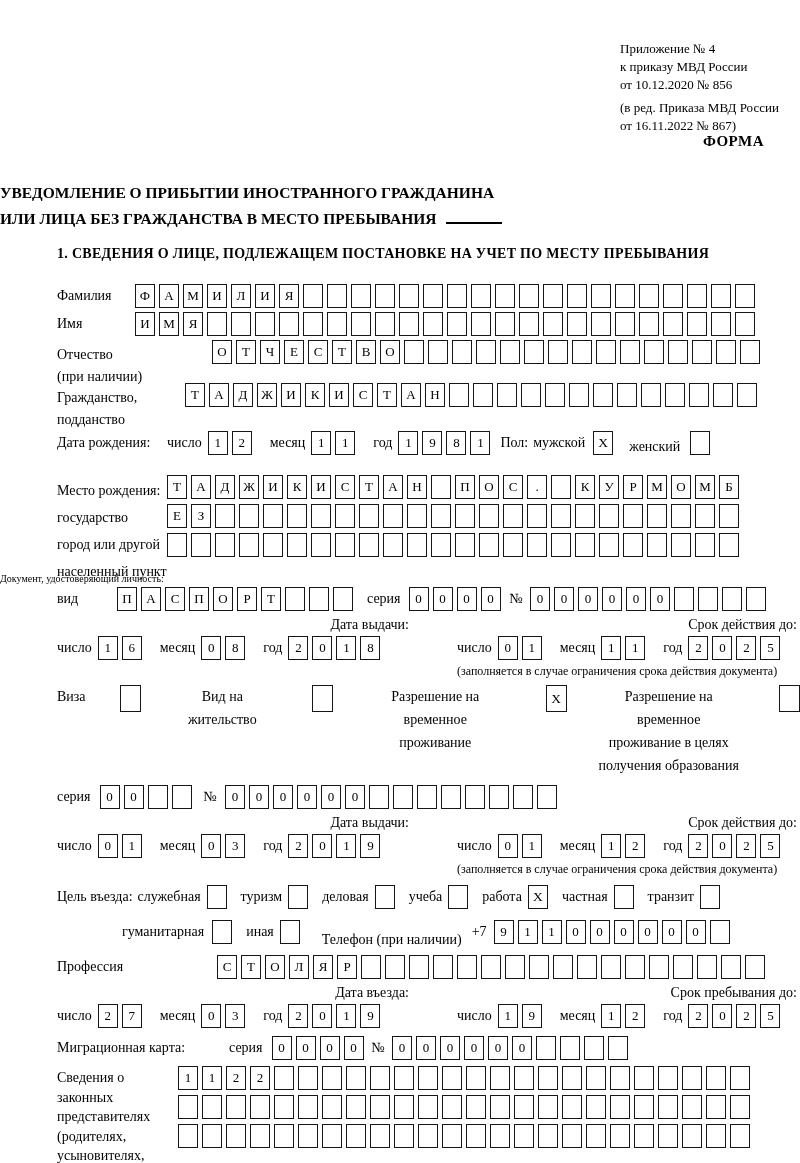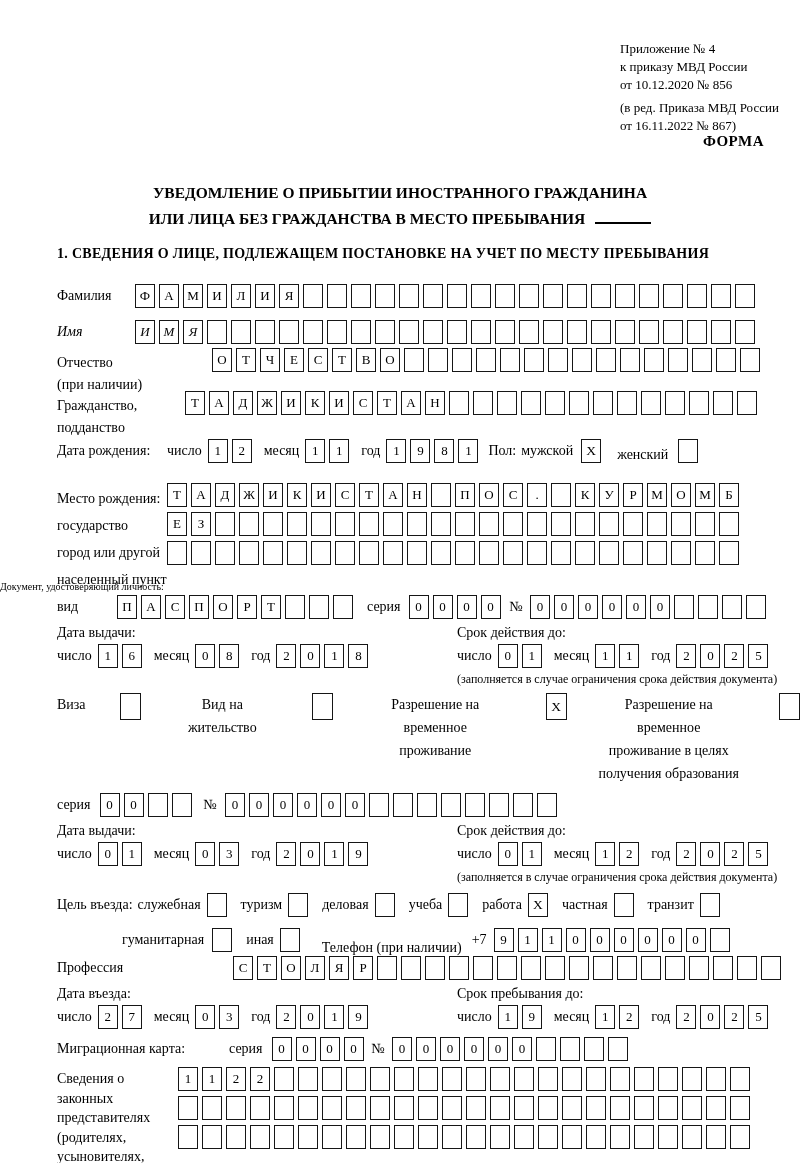--- a/index.html
+++ b/index.html
@@ -3,41 +3,41 @@
 <meta charset="utf-8">
 <style>
   html,body{margin:0;padding:0;background:#fff;}
   .page{position:relative;width:800px;height:1163px;background:#fff;color:#000;
         font-family:"Liberation Serif",serif;font-size:14px;overflow:hidden;}
   
   .annex{position:absolute;left:620px;top:40px;font-size:13px;line-height:18px;}
   .annex .amend{margin-top:5px;}
   .form-label{position:absolute;right:36px;top:133px;font-weight:bold;font-size:15px;letter-spacing:.5px;}
   
-  .title{margin:180px 0 0 0;text-align:center;font-weight:bold;font-size:15.5px;line-height:26px;}
+  .title{margin:180px 0 0 0;font-weight:bold;font-size:15.5px;line-height:26px;}
   .title .blank{display:inline-block;width:56px;border-bottom:2px solid #000;height:12px;margin-left:10px;}
   .sec-head{margin:14px 0 0 57px;font-weight:bold;font-size:14px;letter-spacing:.3px;}
   
   .row{display:flex;align-items:flex-start;margin-left:57px;}
   .lbl{padding-top:4px;flex:none;}
   .cells{display:flex;flex:none;}
   .cell{flex:none;width:18px;height:22px;border:1.5px solid #161616;margin-right:4px;
         display:flex;align-items:center;justify-content:center;font-size:13px;background:#fff;}
   .cbox{flex:none;width:18px;height:22px;border:1.5px solid #161616;display:inline-flex;
         align-items:center;justify-content:center;font-size:13.5px;background:#fff;}
   .cbox.big{width:19px;height:25px;}
   .lbl-stack{flex:none;line-height:22px;}
   
   .dates{display:flex;margin-left:57px;}
   .dates .half{flex:none;width:352px;}
   .dates .half.right{margin-left:48px;width:340px;font-family:Liberation Serif, serif;}
-  .dtitle{text-align:left;margin-bottom:3px;}
+  .dtitle{text-align:right;margin-bottom:3px;}
   .dgroup{display:flex;align-items:center;}
   .dgroup .dlbl{margin-right:6px;}
-  .dgroup .gap{margin-left:8px;}
+  .dgroup .gap{margin-left:14px;}
   .small-note{font-size:12px;margin-top:4px;white-space:nowrap;}
   
   .res-intro{margin:6px 0 0 57px;line-height:24px;}
   .res-options{display:flex;align-items:flex-start;margin:6px 0 0 57px;line-height:23px;}
   .res-opt{display:flex;align-items:flex-start;gap:24px;}
   .res-opt .txt{margin-right:10px;text-align:center;}
   .res-opt + .res-opt{margin-left:26px;}
   
   .purpose{display:flex;align-items:center;margin:8px 0 0 57px;}
   .purpose .p-lbl{margin:0 6px 0 14px;}
@@ -93,21 +93,21 @@
         <span class="cell"></span>
         <span class="cell"></span>
         <span class="cell"></span>
         <span class="cell"></span>
         <span class="cell"></span>
         <span class="cell"></span>
         <span class="cell"></span>
       </span>
   </div>
 
-  <div class="row" style="margin-top:12px;font-style:italic;">
+  <div class="row" style="margin-top:4px;">
     <span class="lbl" style="width:78px;">Имя</span>
     <span class="cells">
         <span class="cell">И</span>
         <span class="cell">М</span>
         <span class="cell">Я</span>
         <span class="cell"></span>
         <span class="cell"></span>
         <span class="cell"></span>
         <span class="cell"></span>
         <span class="cell"></span>
@@ -534,21 +534,21 @@
         <span class="cell">0</span>
         <span class="cell">0</span>
         <span class="cell">0</span>
         <span class="cell">0</span>
         <span class="cell">0</span>
         <span class="cell">0</span>
         <span class="cell"></span>
       </span>
   </div>
 
-  <div class="row" style="gap:16px;">
+  <div class="row" style="margin-top:7px;">
     <span class="lbl" style="width:160px;">Профессия</span>
     <span class="cells">
         <span class="cell">С</span>
         <span class="cell">Т</span>
         <span class="cell">О</span>
         <span class="cell">Л</span>
         <span class="cell">Я</span>
         <span class="cell">Р</span>
         <span class="cell"></span>
         <span class="cell"></span>

